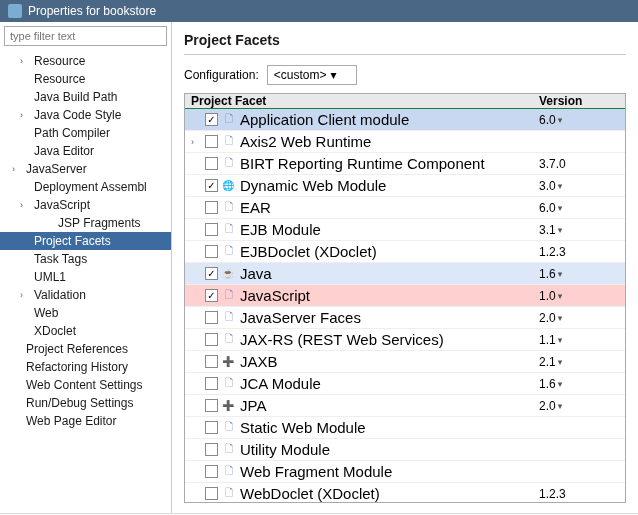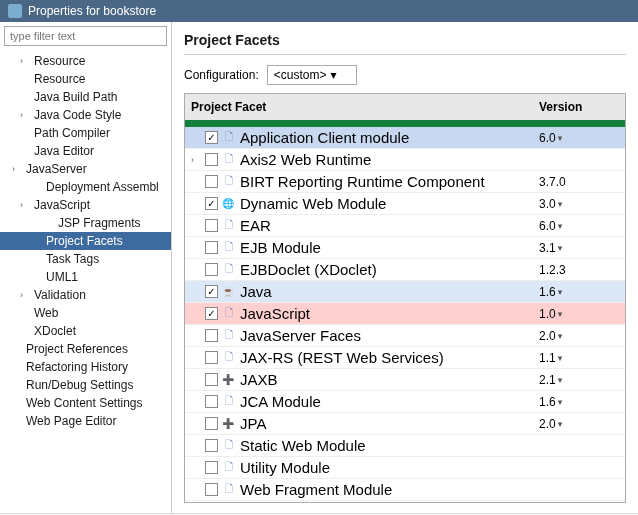--- a/index.html
+++ b/index.html
@@ -63,21 +63,21 @@
       gap: 4px;
       font-size: 12px;
       color: #1a1a1a;
       white-space: nowrap;
     }
     .sidebar-item.selected {
       background: #3d6b9f;
       color: white;
     }
     .sidebar-item.indent1 { padding-left: 20px; }
-    .sidebar-item.indent2 { padding-left: 32px; }
+    .sidebar-item.indent2 { padding-left: 20px; }
     .sidebar-item.indent3 { padding-left: 44px; }
     .chevron {
       font-size: 9px;
       color: #555;
       display: inline-block;
       width: 10px;
     }
     
     .content {
       flex: 1;
@@ -115,22 +115,22 @@
     }
     
     .facets-table {
       flex: 1;
       border: 1px solid #aaa;
       overflow-y: auto;
     }
     .facets-header {
       display: flex;
       background: #e8e8e8;
-      border-bottom: 7px solid #15803d;
-      padding: 6px 6px;
+      border-bottom: 1px solid #15803d;
+      padding: 0 6px;
       font-weight: bold;
       font-size: 12px;
     }
     .facets-header .col-facet { flex: 1; }
     .facets-header .col-version { width: 80px; text-align: left; }
     .facet-row {
       display: flex;
       align-items: center;
       padding: 2px 6px;
       border-bottom: 1px solid #eee;
@@ -273,25 +273,25 @@
         <div class="sidebar-item">
           <span style="width: 10px; display: inline-block;"></span>
           <span>Project References</span>
         </div>
         <div class="sidebar-item">
           <span style="width: 10px; display: inline-block;"></span>
           <span>Refactoring History</span>
         </div>
         <div class="sidebar-item">
           <span style="width: 10px; display: inline-block;"></span>
+          <span>Web Content Settings</span>
+        </div>
+        <div class="sidebar-item">
+          <span style="width: 10px; display: inline-block;"></span>
           <span>Run/Debug Settings</span>
-        </div>
-        <div class="sidebar-item">
-          <span style="width: 10px; display: inline-block;"></span>
-          <span>Web Content Settings</span>
         </div>
         <div class="sidebar-item">
           <span style="width: 10px; display: inline-block;"></span>
           <span>Web Page Editor</span>
         </div>
       </div>
   </div>
 
   <div class="content">
     <div class="content-title">Project Facets</div>

